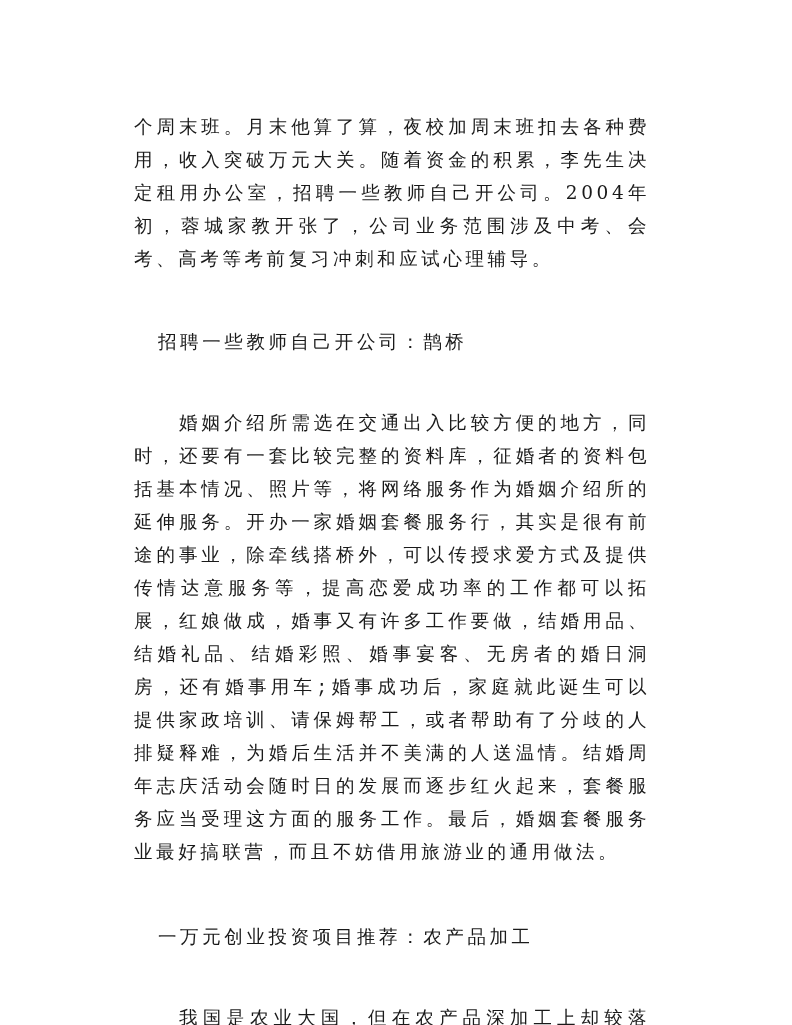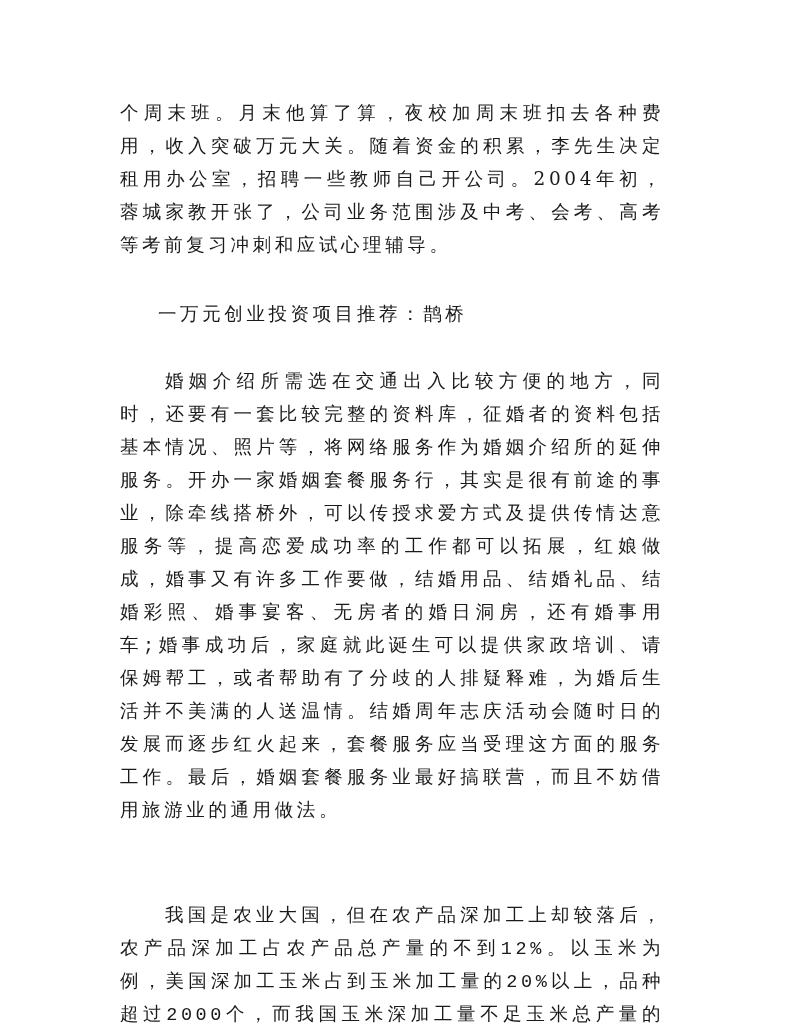--- a/index.html
+++ b/index.html
@@ -15,21 +15,21 @@
       font-family: "DejaVu Serif", "Liberation Serif", serif;
       color: #1a1a1a;
     }
     .page {
       position: absolute;
       left: 118px;
       top: 94px;
       width: 548px;
     }
     .para {
-      margin: 2px;
+      margin: 16px;
       font-size: 18.5px;
       line-height: 33px;
       letter-spacing: 3.6px;
       text-align: justify;
       word-break: break-all;
     }
     .indent {
       text-indent: 45px;
       font-family: Liberation Mono, monospace;
     }
@@ -44,25 +44,26 @@
     .gap-large { height: 34px; }
   </style>
 </head>
 <body>
 
 <div class="page">
   <p class="para">个周末班。月末他算了算，夜校加周末班扣去各种费用，收入突破万元大关。随着资金的积累，李先生决定租用办公室，招聘一些教师自己开公司。2004年初，蓉城家教开张了，公司业务范围涉及中考、会考、高考等考前复习冲刺和应试心理辅导。</p>
 
   <div class="gap-small"></div>
 
-  <p class="heading">一万元创业投资项目推荐：鹊桥</p>
+  <p class="heading">招聘一些教师自己开公司：鹊桥</p>
 
   <div class="gap-large"></div>
 
   <p class="para indent">婚姻介绍所需选在交通出入比较方便的地方，同时，还要有一套比较完整的资料库，征婚者的资料包括基本情况、照片等，将网络服务作为婚姻介绍所的延伸服务。开办一家婚姻套餐服务行，其实是很有前途的事业，除牵线搭桥外，可以传授求爱方式及提供传情达意服务等，提高恋爱成功率的工作都可以拓展，红娘做成，婚事又有许多工作要做，结婚用品、结婚礼品、结婚彩照、婚事宴客、无房者的婚日洞房，还有婚事用车;婚事成功后，家庭就此诞生可以提供家政培训、请保姆帮工，或者帮助有了分歧的人排疑释难，为婚后生活并不美满的人送温情。结婚周年志庆活动会随时日的发展而逐步红火起来，套餐服务应当受理这方面的服务工作。最后，婚姻套餐服务业最好搞联营，而且不妨借用旅游业的通用做法。</p>
 
   <div class="gap-small"></div>
 
+  <p class="heading">一万元创业投资项目推荐：农产品加工</p>
 
   <div class="gap-large"></div>
 
   <p class="para indent">我国是农业大国，但在农产品深加工上却较落后，农产品深加工占农产品总产量的不到12%。以玉米为例，美国深加工玉米占到玉米加工量的20%以上，品种超过2000个，而我国玉米深加工量不足玉米总产量的9%，品种只有100多种。</p>
 </div>
 
 </body></html>

